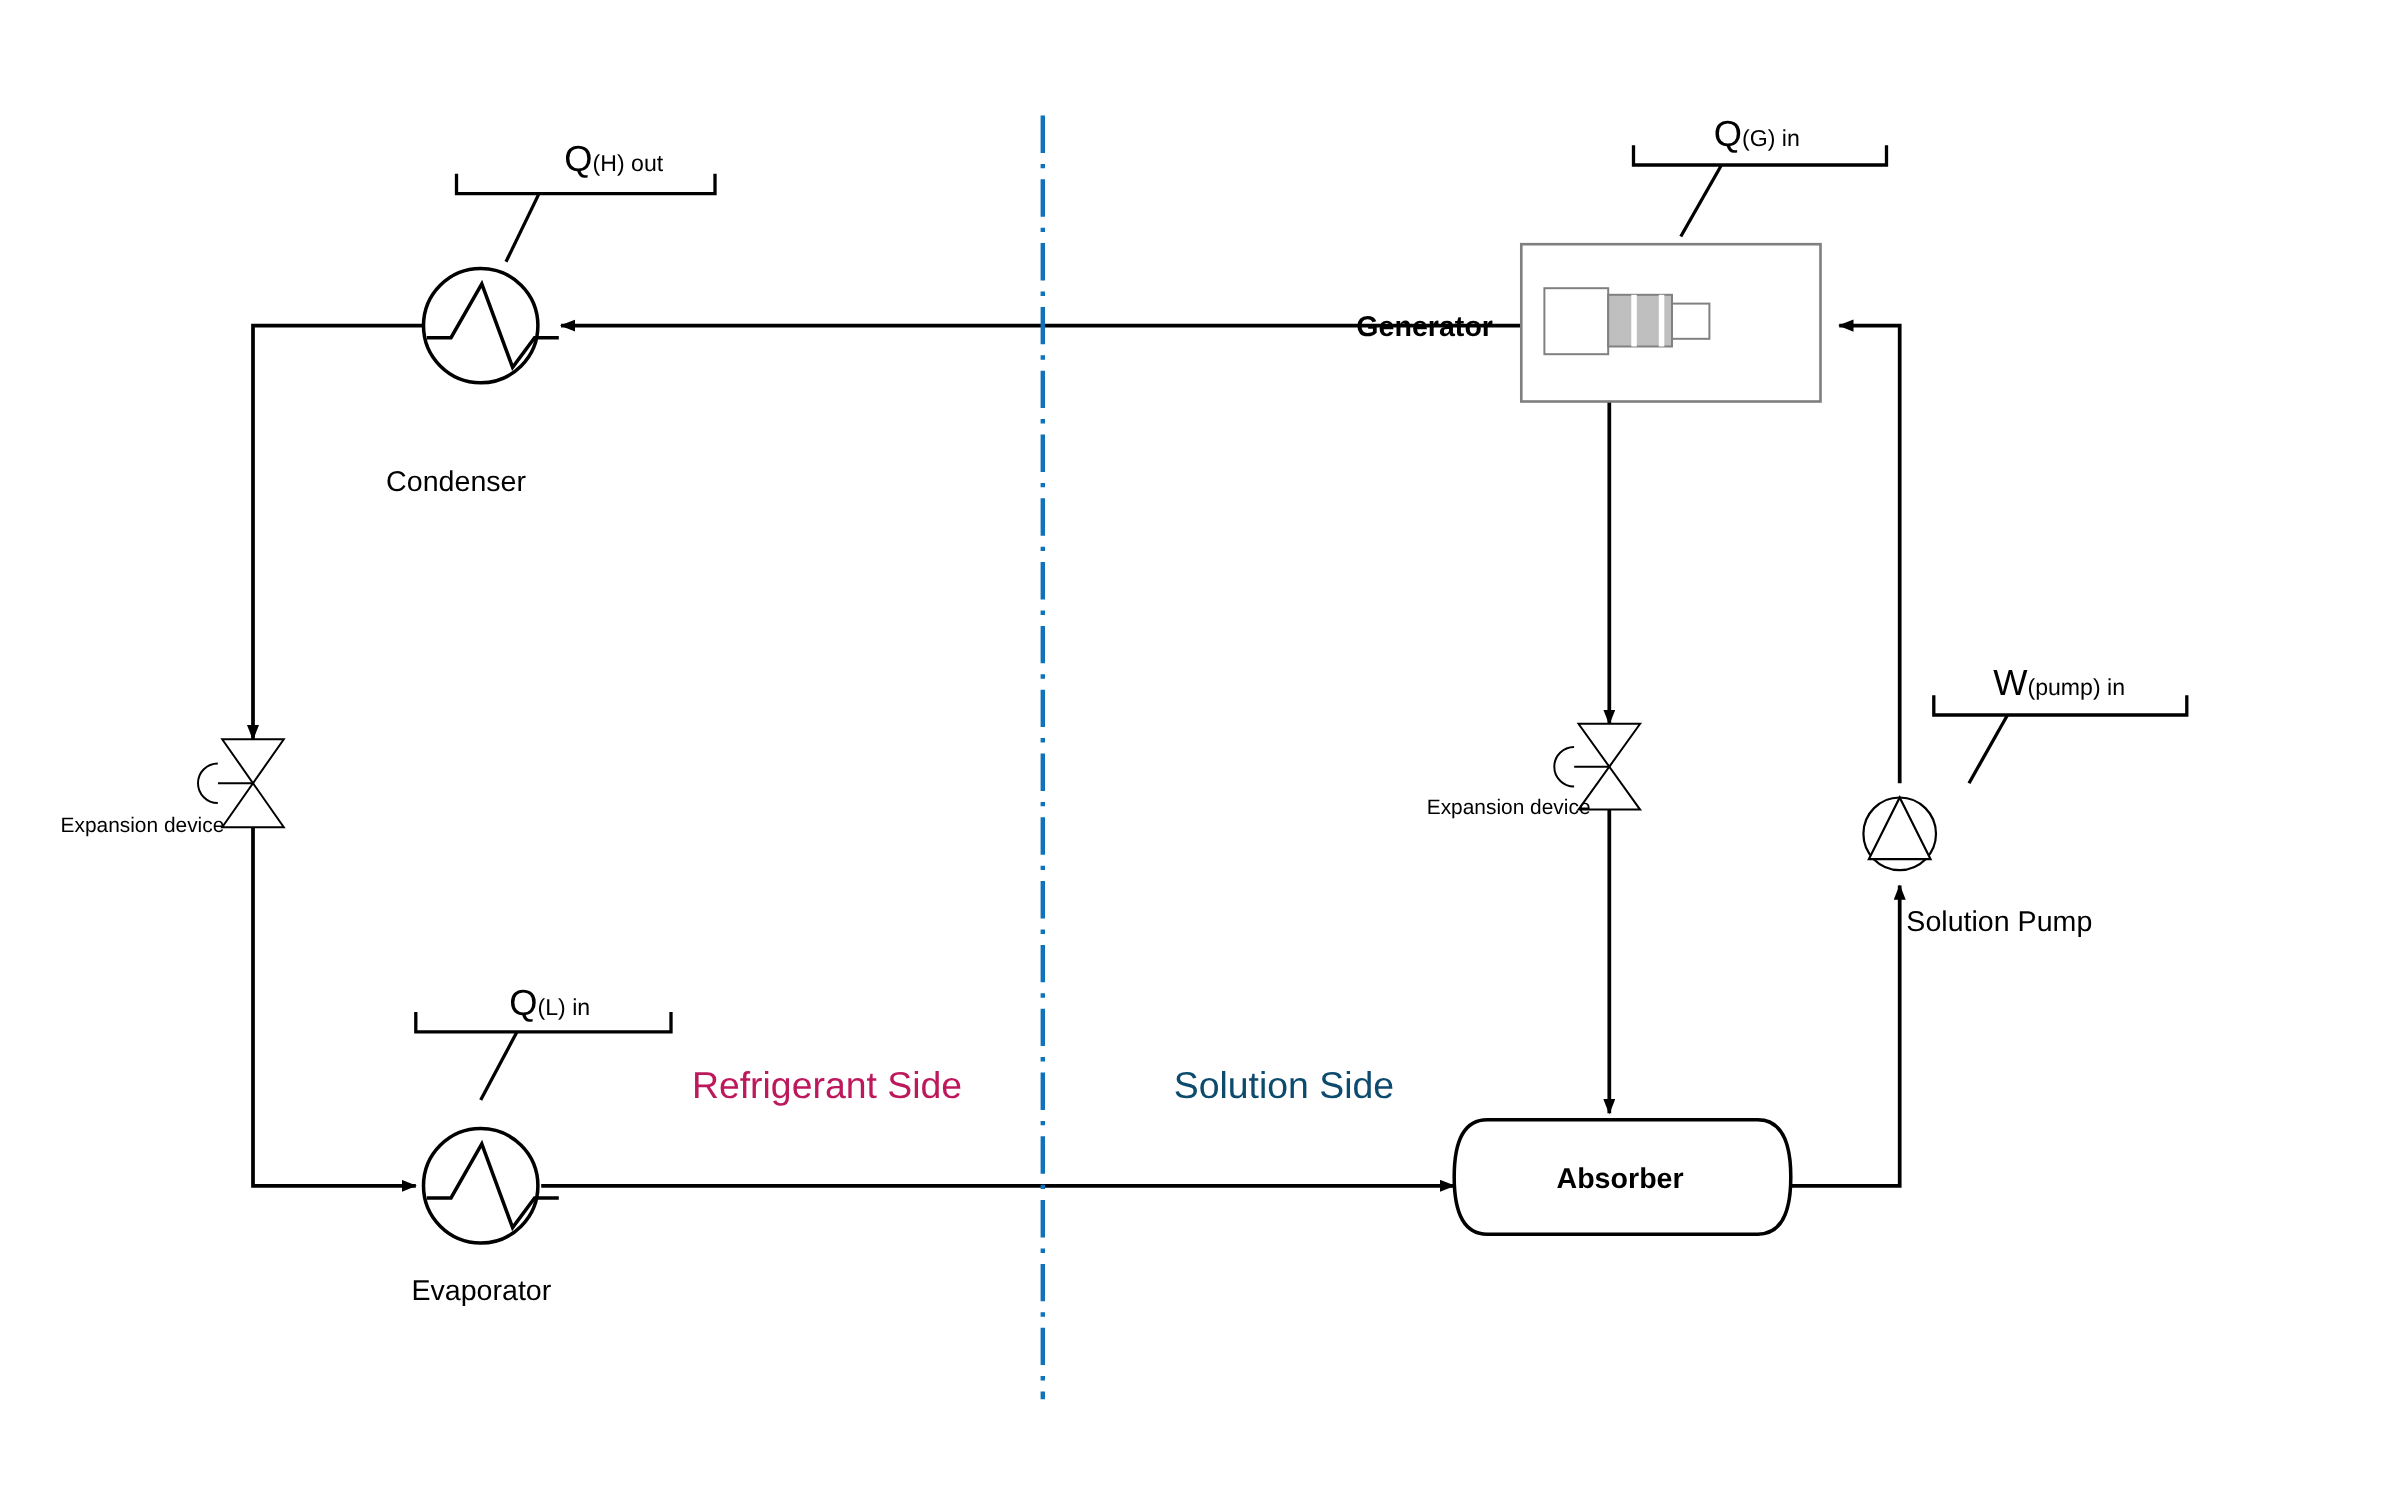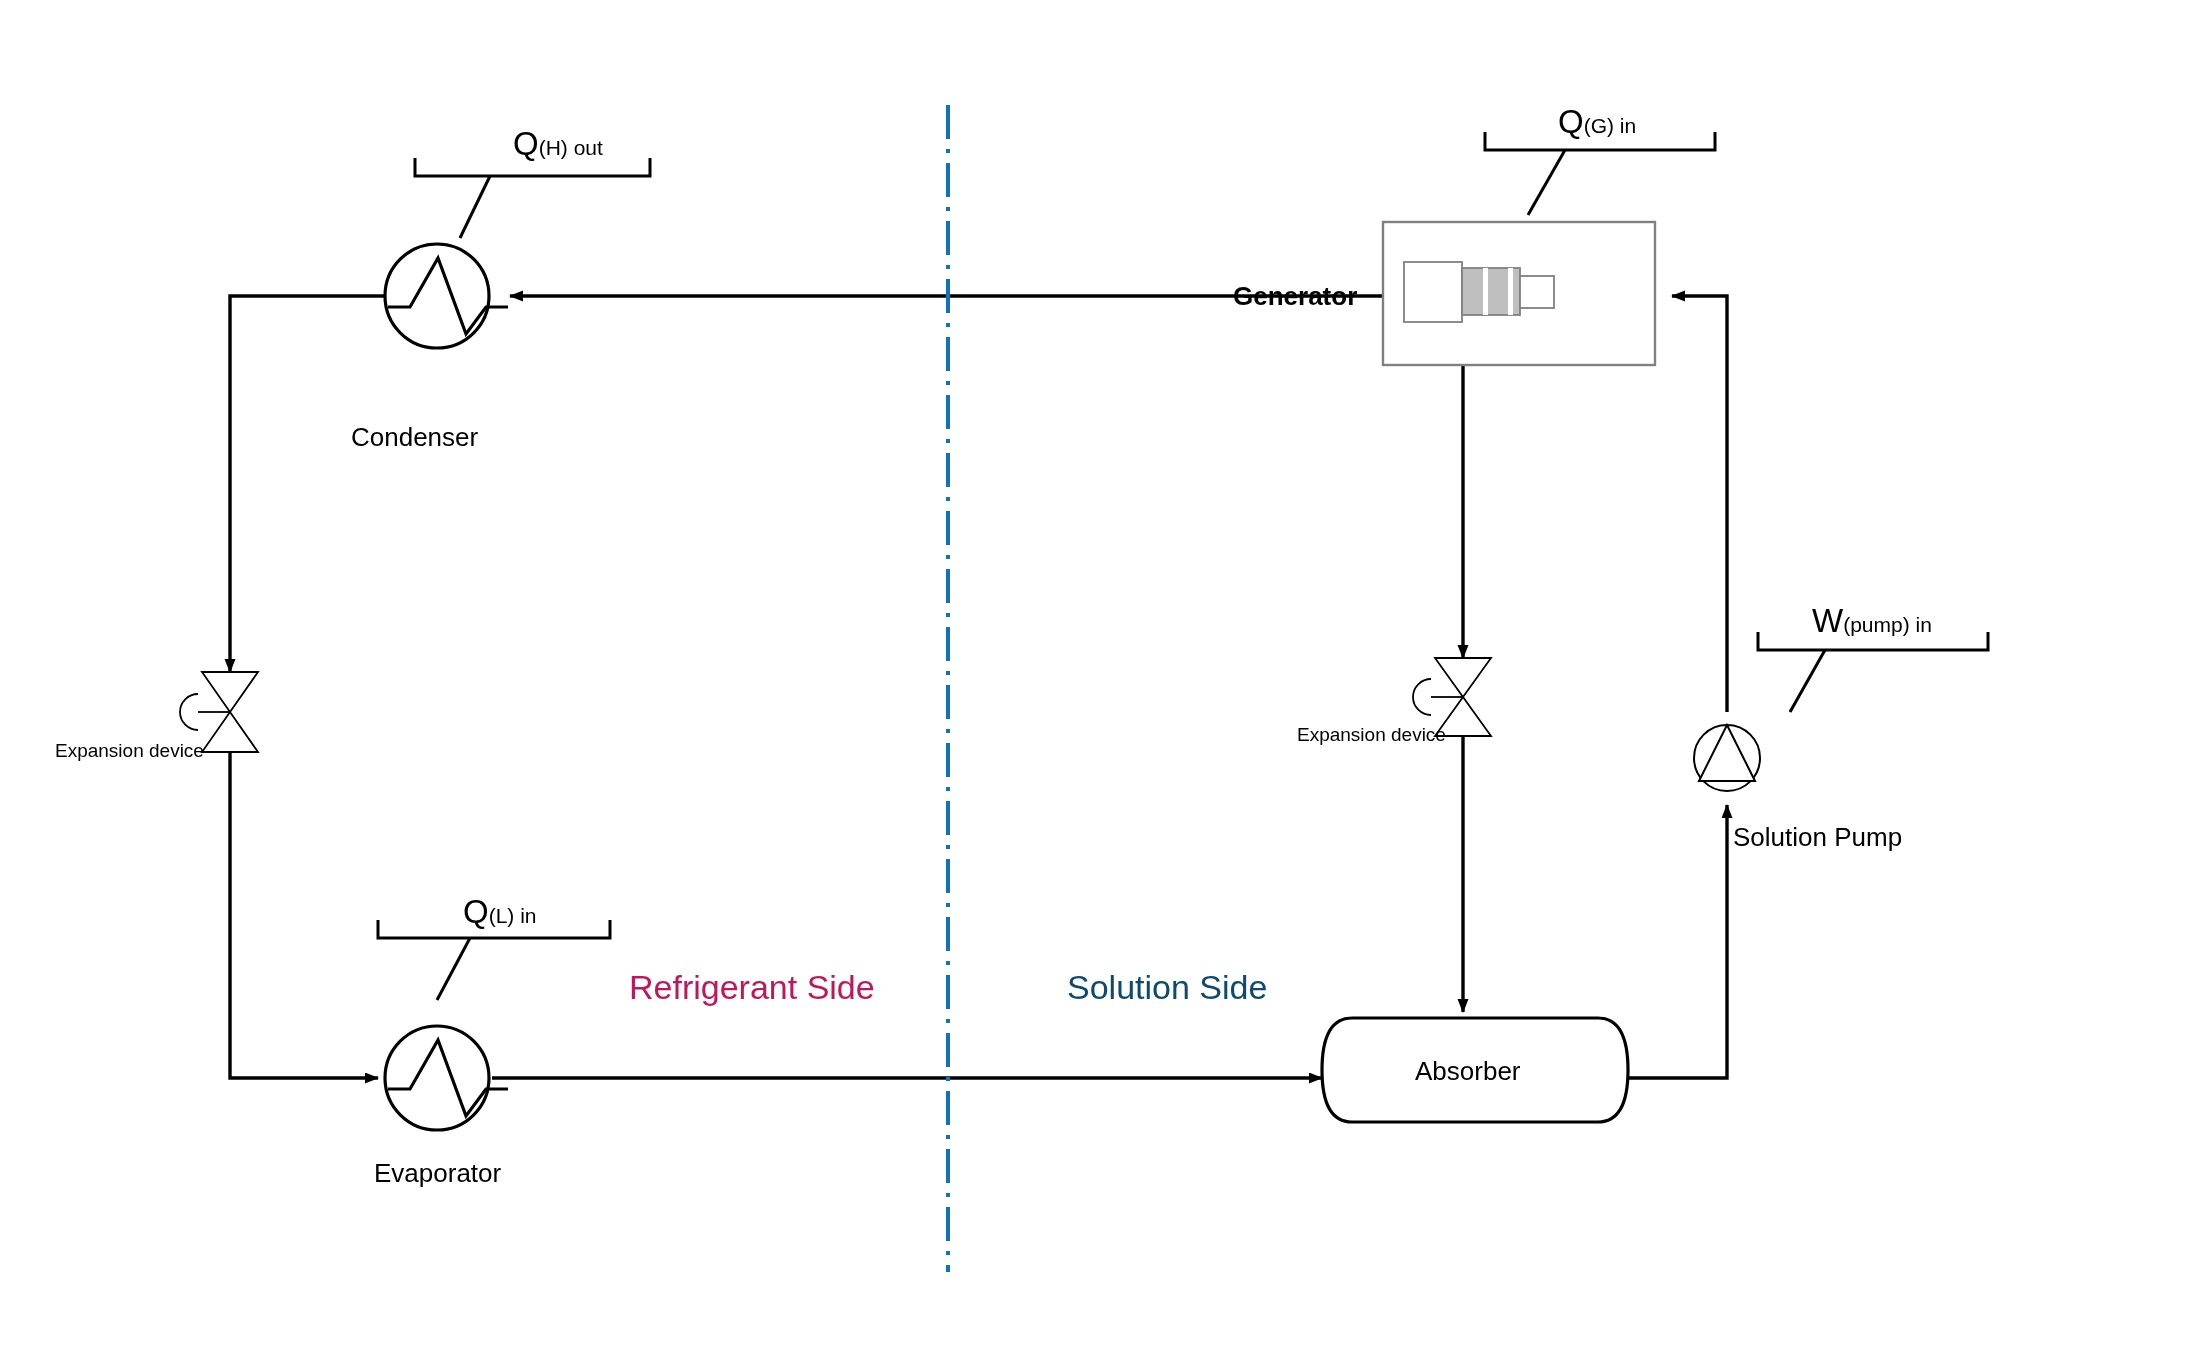--- a/index.html
+++ b/index.html
@@ -144,21 +144,21 @@
   <div class="lbl" style="left:1812px;top:602px;">
     <span class="qmain">W</span><span class="qsub">(pump)</span><span class="qtail">&nbsp;</span><span class="qtail">in</span>
   </div>
 
   <div class="lbl comp-lbl" style="left:351px;top:396px;margin-top:26px;">Condenser</div>
 
   <div class="lbl comp-lbl" style="left:374px;top:1158px;">Evaporator</div>
 
   <div class="lbl comp-lbl" style="left:1233px;top:281px;font-weight:bold;">Generator</div>
 
-  <div class="lbl comp-lbl" style="left:1415px;top:1056px;">Absorber</div>
+  <div class="lbl comp-lbl" style="left:1415px;top:1056px;font-weight:bold;">Absorber</div>
 
   <div class="lbl comp-lbl" style="left:1733px;top:822px;">Solution Pump</div>
 
   <div class="lbl small-lbl" style="left:55px;top:740px;">Expansion device</div>
 
   <div class="lbl small-lbl" style="left:1297px;top:724px;">Expansion device</div>
 
   <div class="lbl side-lbl" style="left:629px;top:968px;color:#be185d;">Refrigerant Side</div>
 
   <div class="lbl side-lbl" style="left:1067px;top:968px;color:#0c4a6e;">Solution Side</div>

